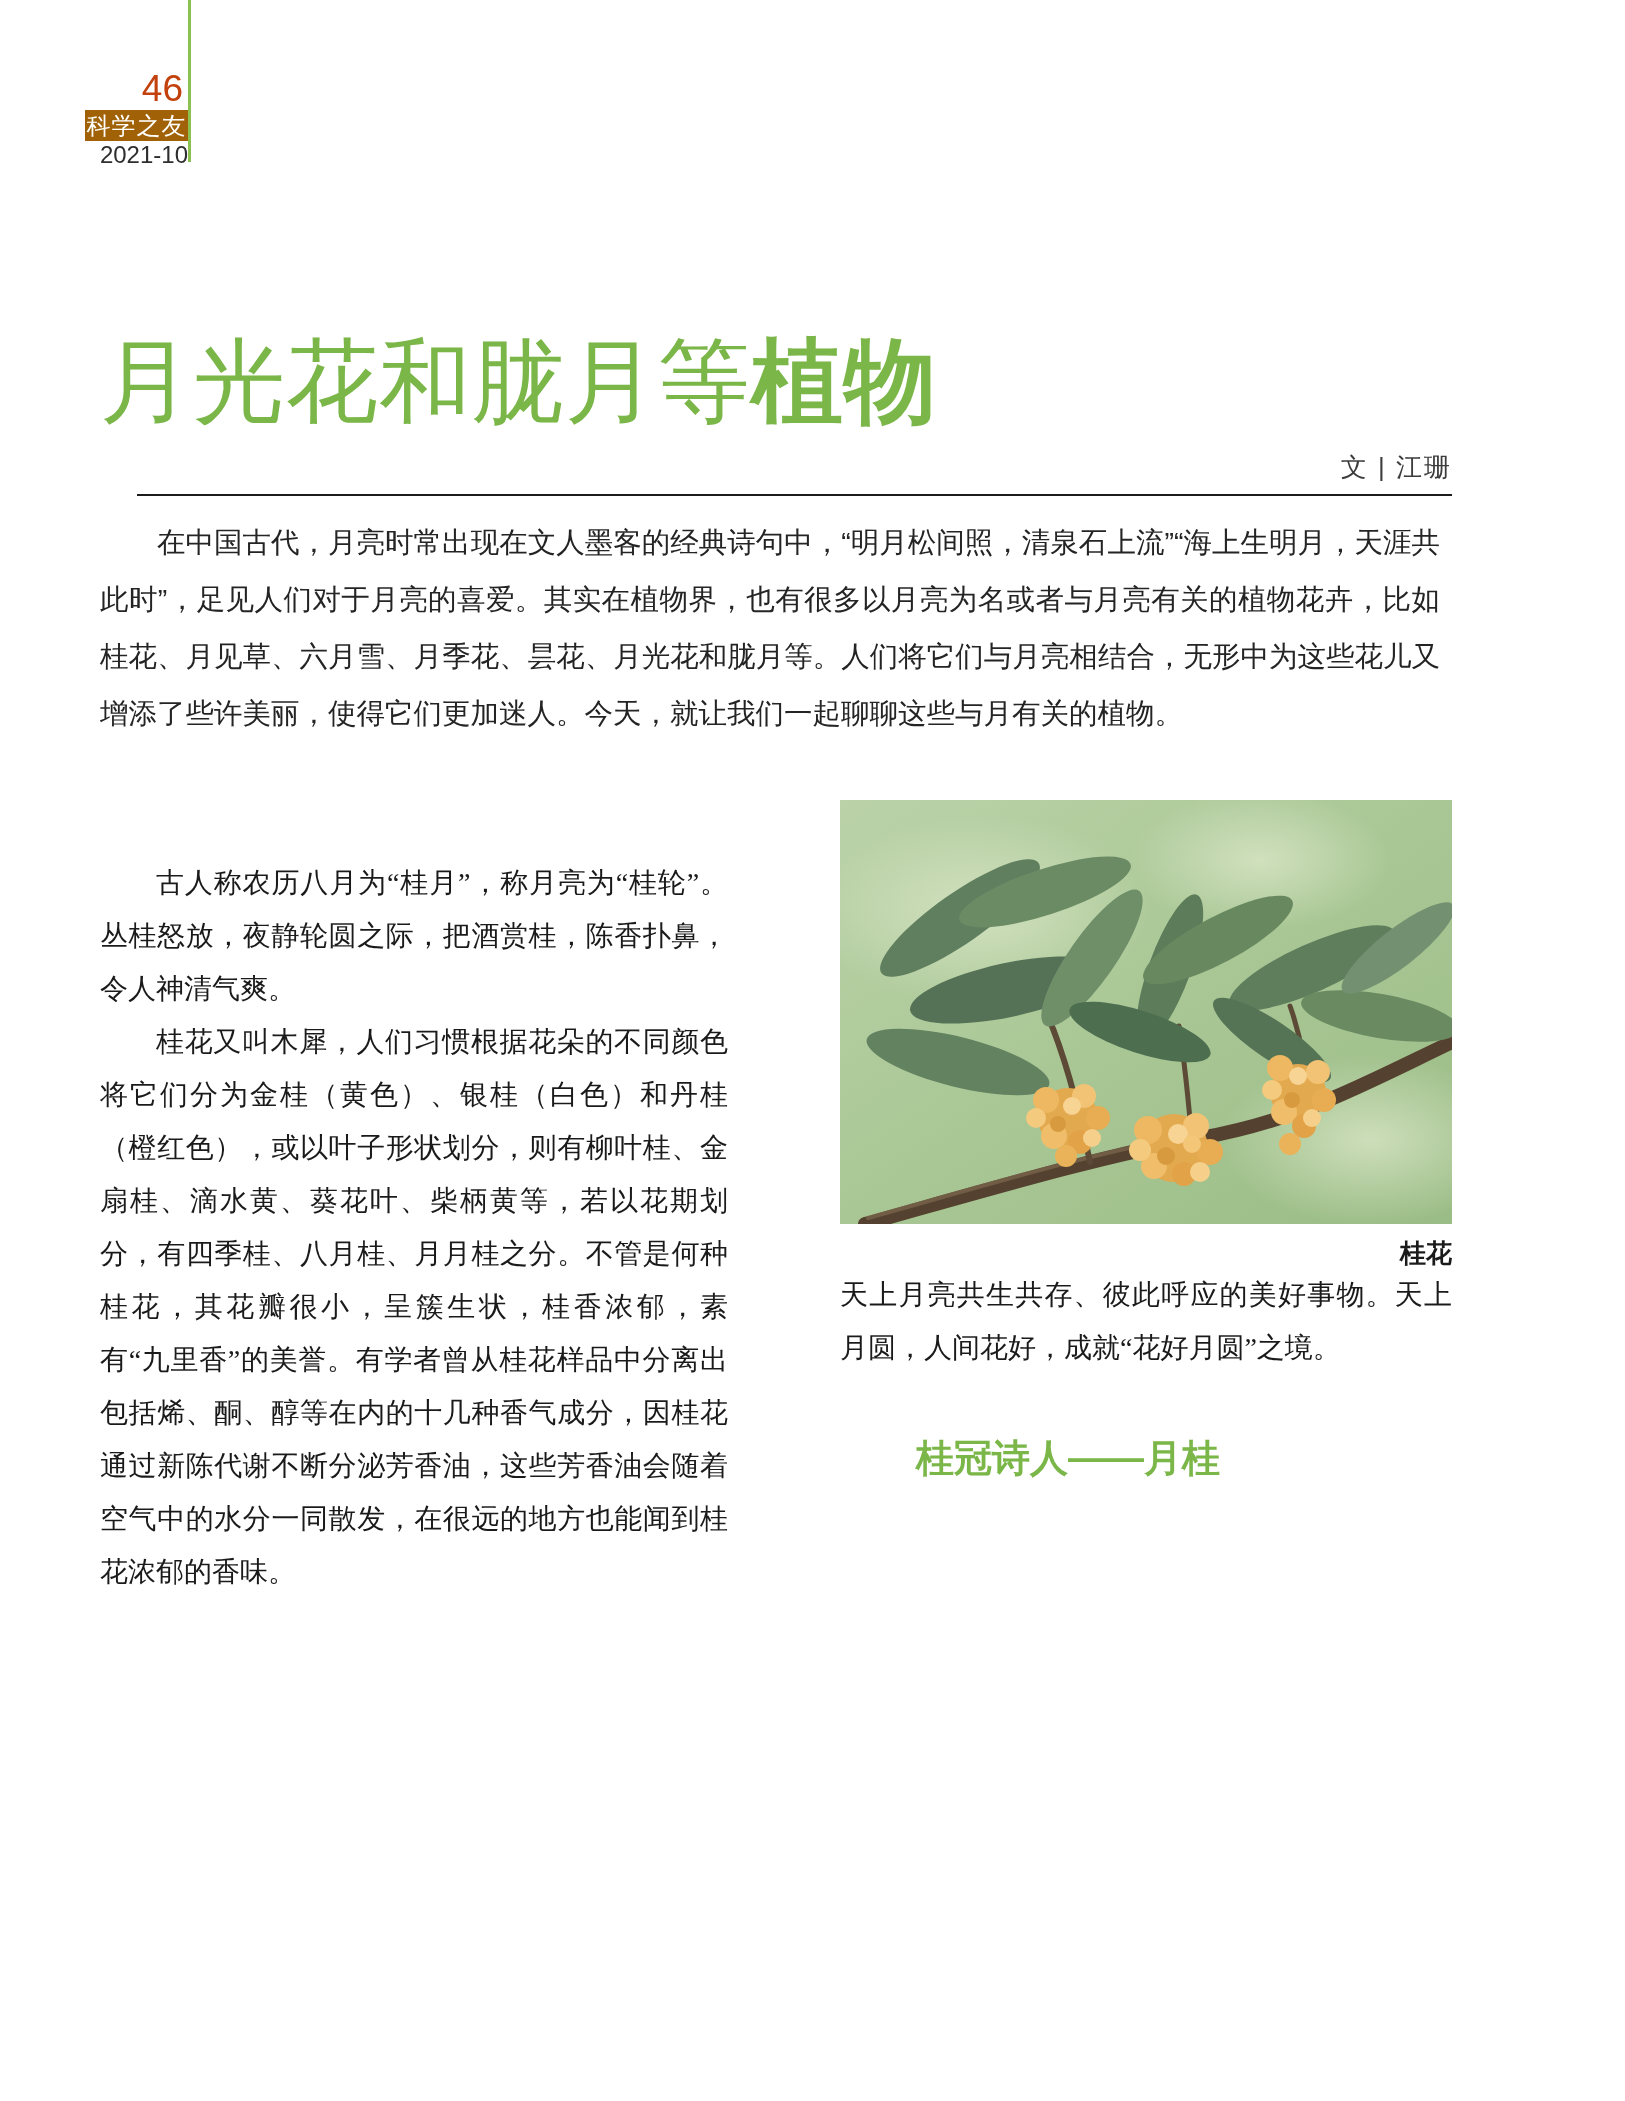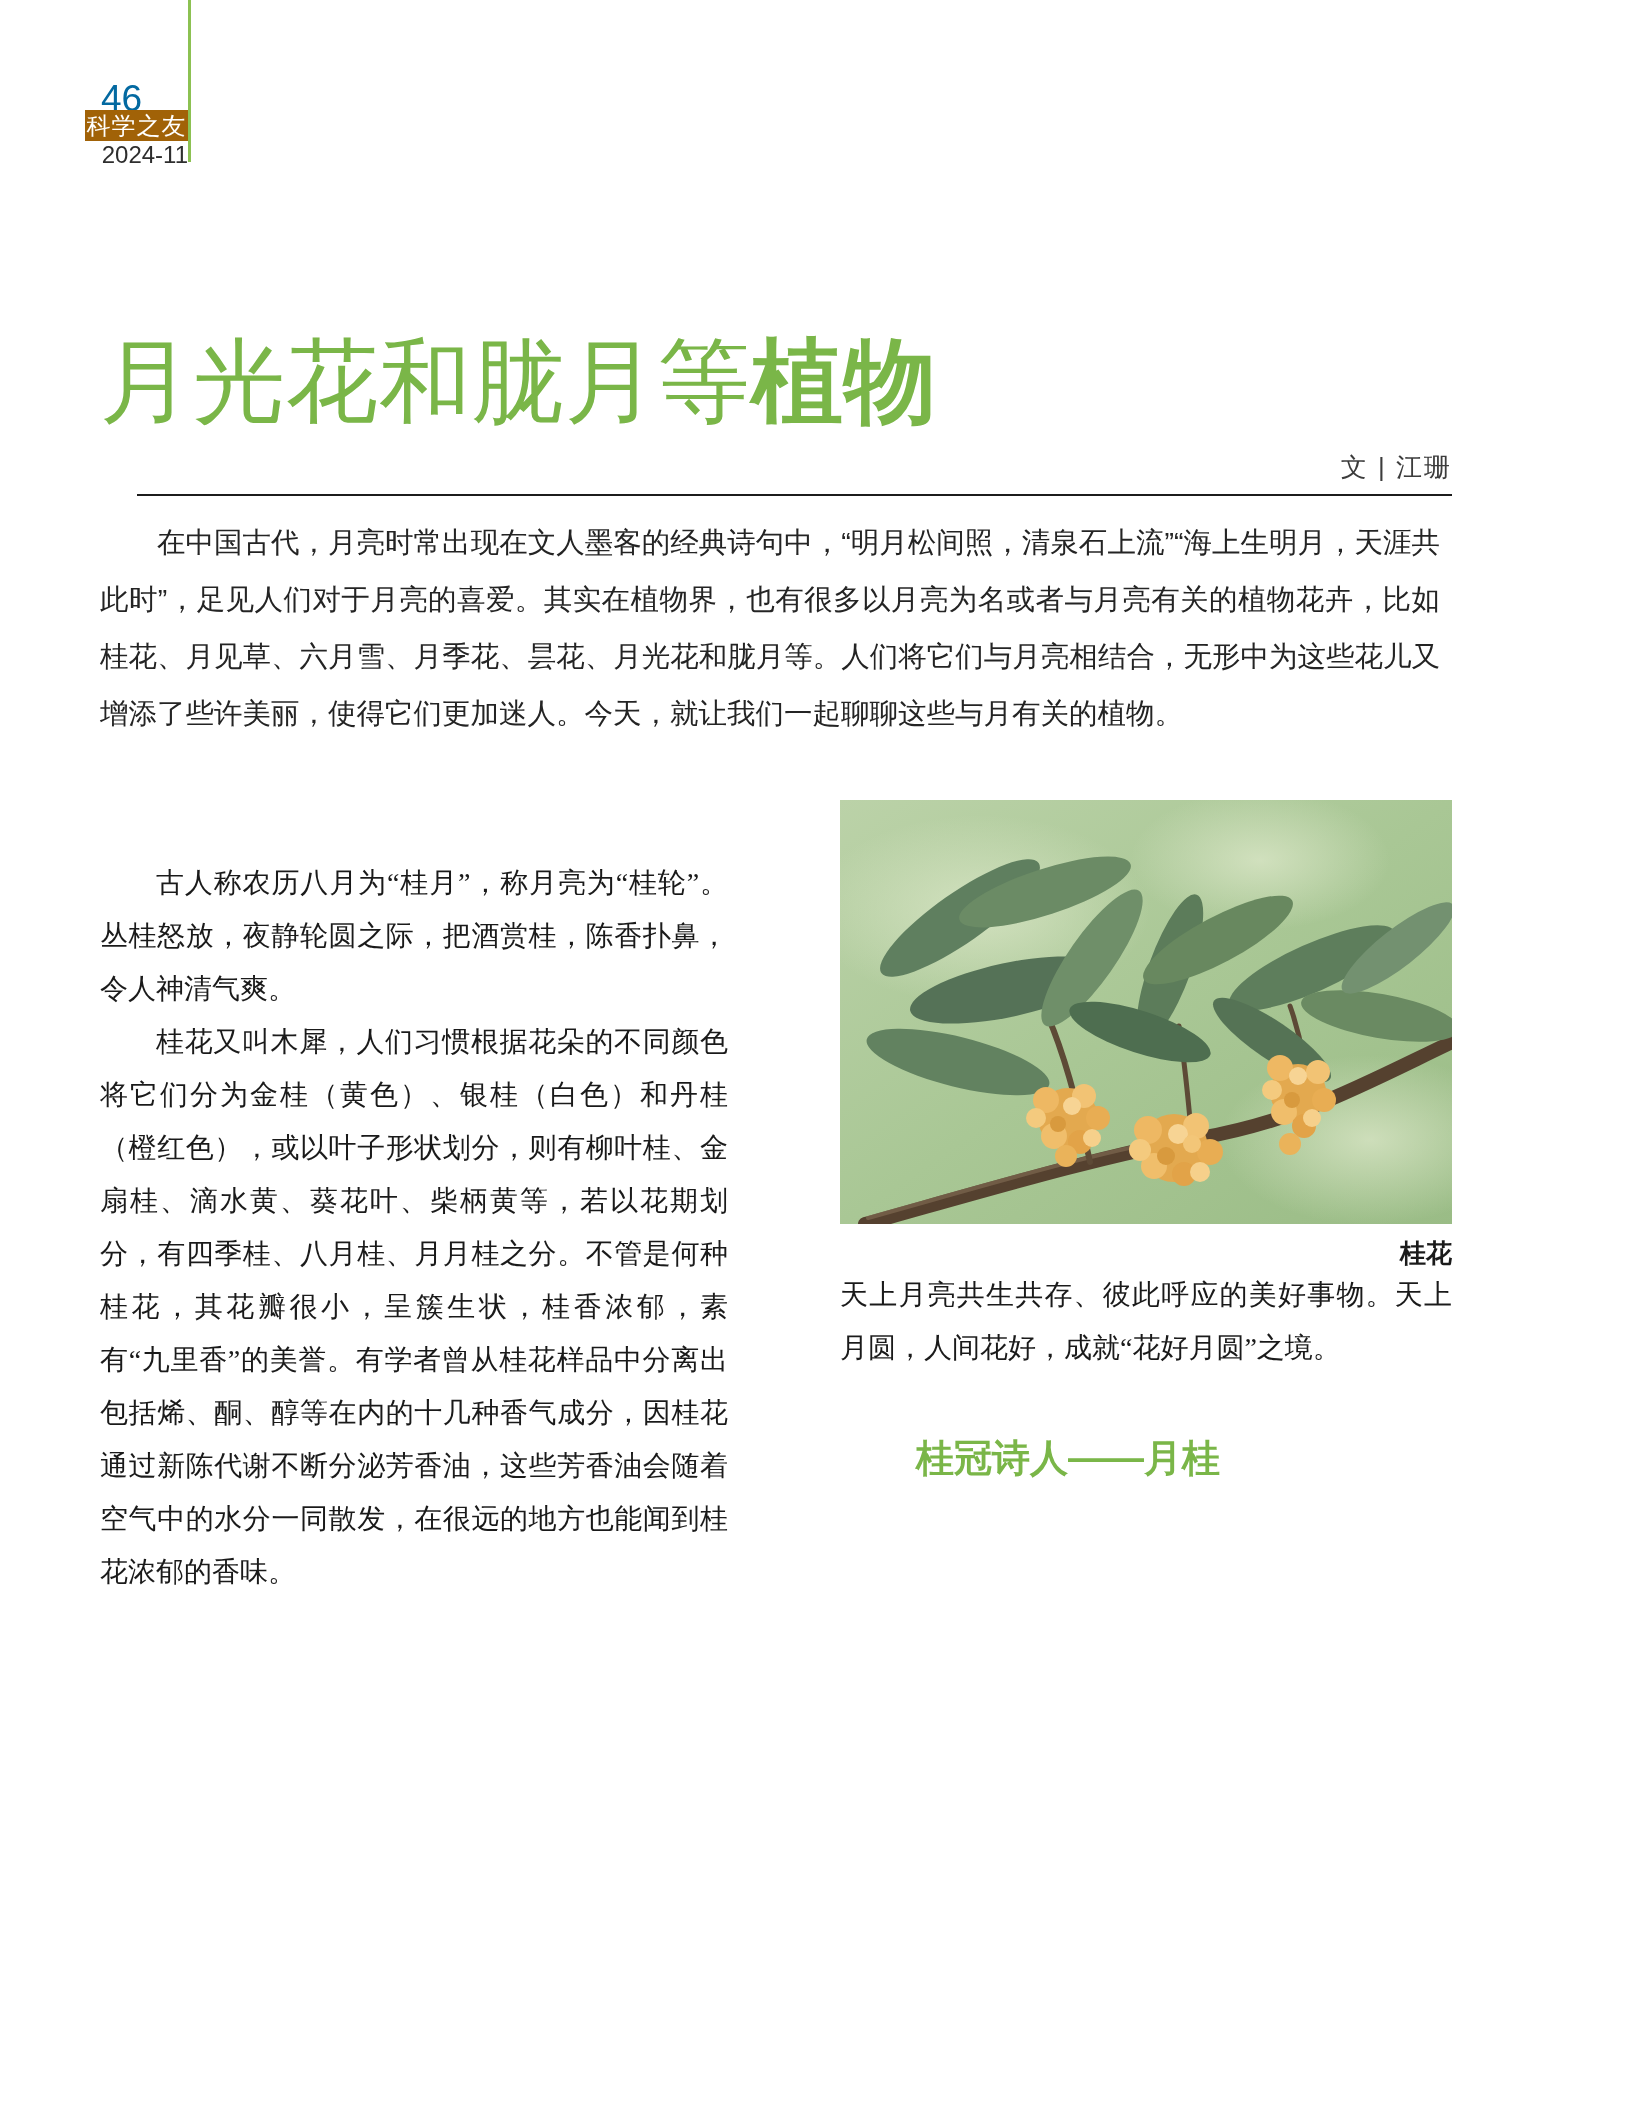--- a/index.html
+++ b/index.html
@@ -5,21 +5,21 @@
   html,body{margin:0;padding:0;}
   body{
     width:1625px;height:2101px;background:#ffffff;position:relative;
     font-family:"Liberation Sans","DejaVu Sans",sans-serif;color:#222;
     overflow:hidden;
   }
   .abs{position:absolute;}
 
   
   .mast-rule{left:188px;top:0;width:3px;height:162px;background:#8cc152;}
-  .page-num{left:60px;top:79px;width:123px;text-align:center;font-size:37px;color:#0369a1;line-height:40px;}
+  .page-num{left:60px;top:69px;width:123px;text-align:right;font-size:37px;color:#c2410c;line-height:40px;}
   .mag-box{left:85px;top:110px;width:103px;height:31px;background:#a16207;color:#ffffff;
     font-size:24px;line-height:31px;text-align:center;letter-spacing:1px;}
   .issue{left:85px;top:142px;width:103px;text-align:right;font-size:24px;color:#2e2e2e;line-height:26px;}
 
   
   .title{left:100px;top:333px;font-size:92px;line-height:96px;color:#7ab648;letter-spacing:1px;white-space:nowrap;}
   .title .bold{font-weight:700;}
   .byline{left:1000px;top:450px;width:452px;text-align:right;font-size:26px;color:#3c3c3c;letter-spacing:2px;}
   .head-rule{left:137px;top:494px;width:1315px;height:2px;background:#1c1c1c;}
 
@@ -44,21 +44,21 @@
   .cont-para{margin-top:50px;}
   .right-col .sec-heading{margin-top:62px;}
   .right-col .body-text{margin-top:48px;}
 </style>
 </head>
 <body>
 
 <div class="abs mast-rule"></div>
 <div class="abs page-num">46</div>
 <div class="abs mag-box">科学之友</div>
-<div class="abs issue">2024-11</div>
+<div class="abs issue">2021-10</div>
 
 <div class="abs title"><span>月光花和胧月等</span><span class="bold">植物</span></div>
 <div class="abs byline">文 | 江珊</div>
 <div class="abs head-rule"></div>
 
 <div class="abs intro">在中国古代，月亮时常出现在文人墨客的经典诗句中，“明月松间照，清泉石上流”“海上生明月，天涯共此时”，足见人们对于月亮的喜爱。其实在植物界，也有很多以月亮为名或者与月亮有关的植物花卉，比如桂花、月见草、六月雪、月季花、昙花、月光花和胧月等。人们将它们与月亮相结合，无形中为这些花儿又增添了些许美丽，使得它们更加迷人。今天，就让我们一起聊聊这些与月有关的植物。</div>
 
 <div class="abs col left-col">
   <div class="body-text">
     <p>古人称农历八月为“桂月”，称月亮为“桂轮”。丛桂怒放，夜静轮圆之际，把酒赏桂，陈香扑鼻，令人神清气爽。</p>

